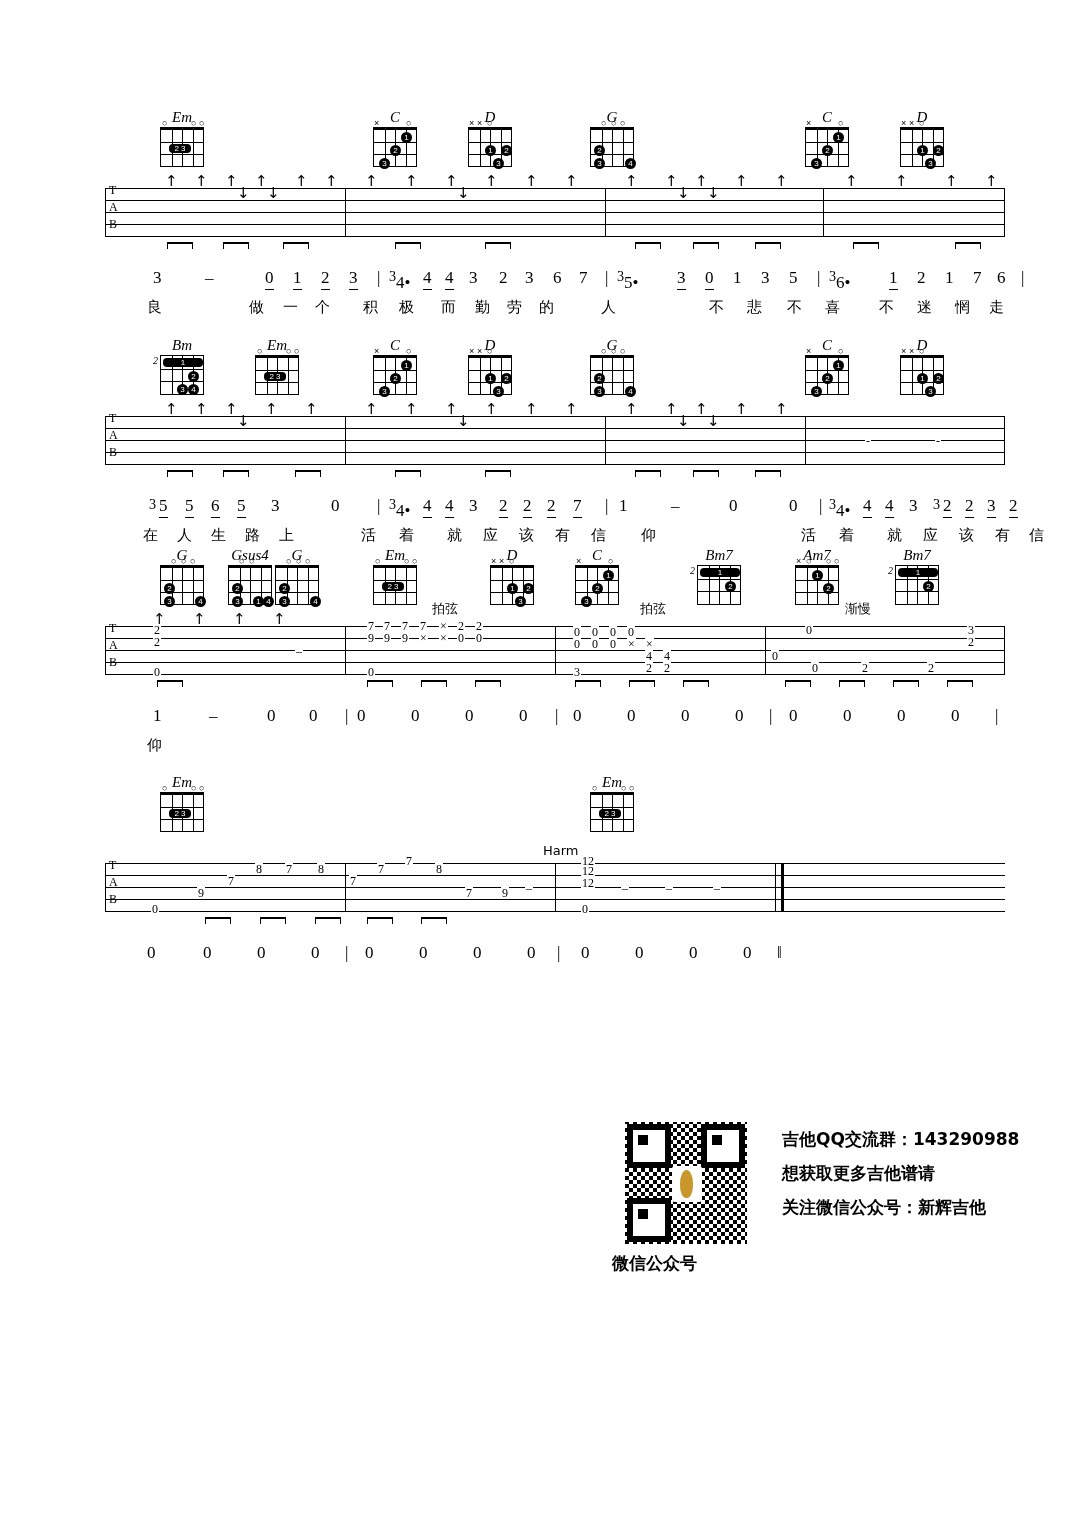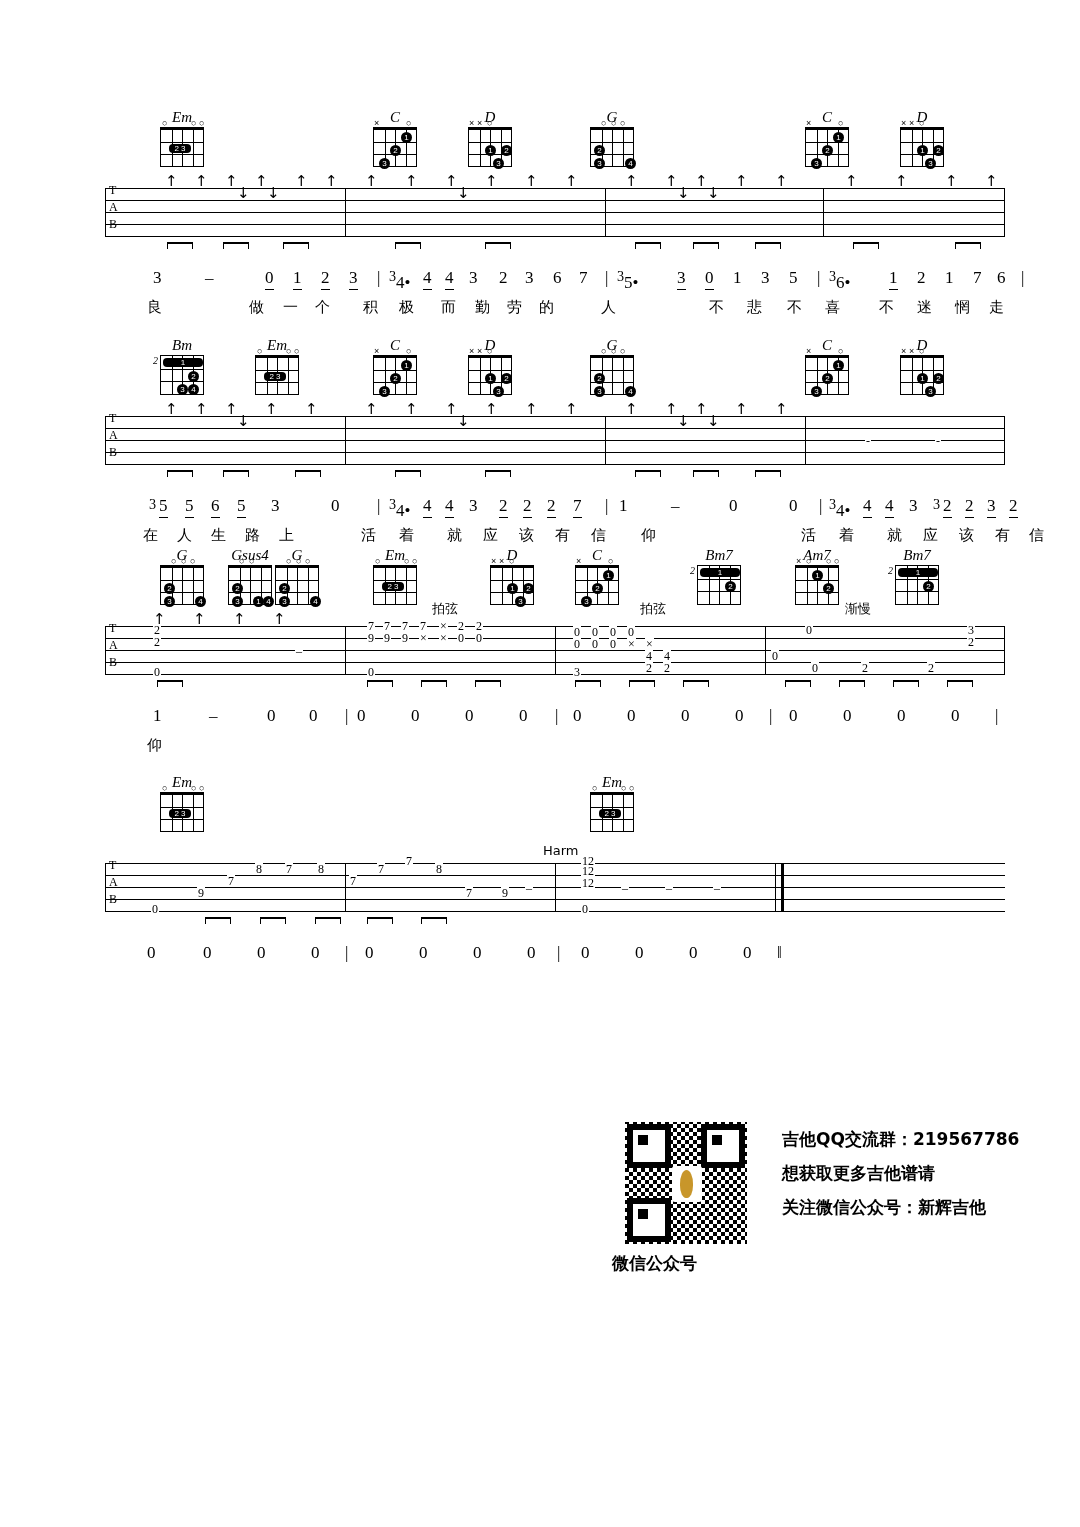--- a/index.html
+++ b/index.html
@@ -1016,18 +1016,18 @@
   </div>
 
   <div class="footer">
     <div class="qr">
       <span class="finder f1"></span>
       <span class="finder f2"></span>
       <span class="finder f3"></span>
       <span class="center"></span>
     </div>
     <div class="qr-caption">微信公众号</div>
-    <div class="ftext l1">吉他QQ交流群：219567786</div>
+    <div class="ftext l1">吉他QQ交流群：143290988</div>
     <div class="ftext l2">想获取更多吉他谱请</div>
     <div class="ftext l3">关注微信公众号：新辉吉他</div>
   </div>
 
 </div>
 
 </body></html>

